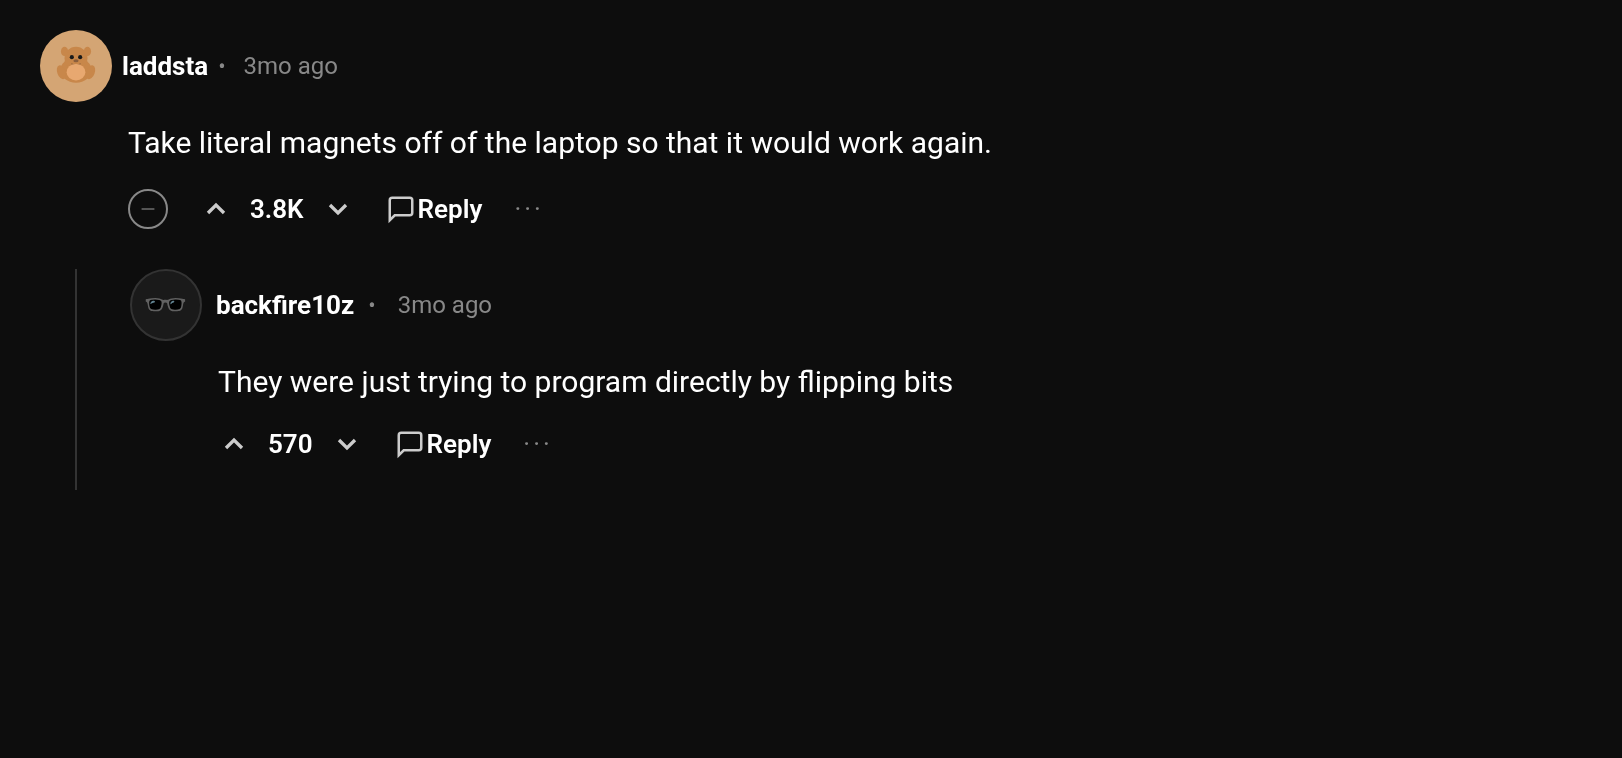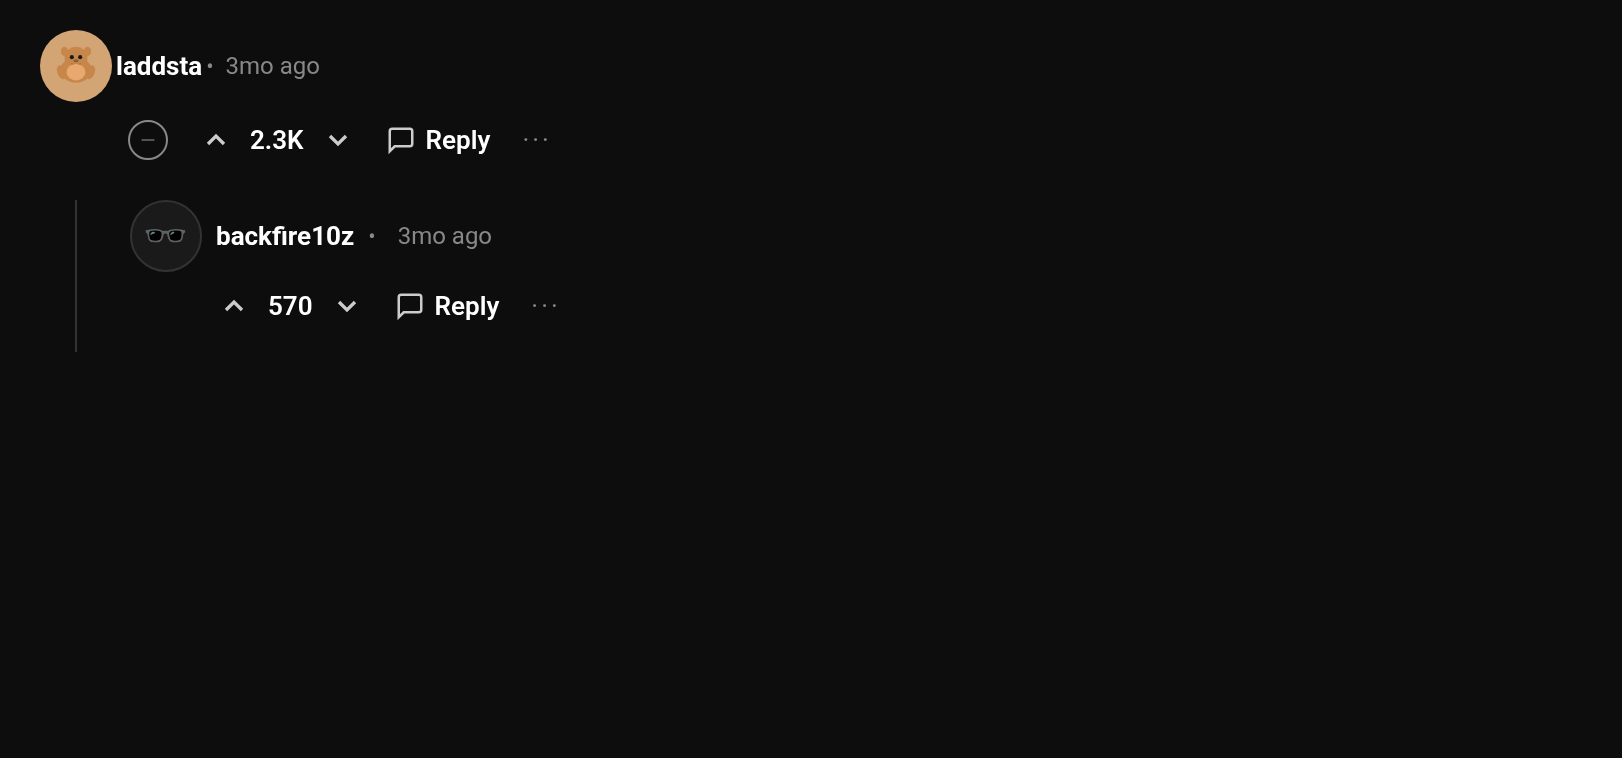--- a/index.html
+++ b/index.html
@@ -21,21 +21,21 @@
     
     .comment-top {
       display: flex;
       flex-direction: column;
       gap: 0;
     }
 
     .comment-header {
       display: flex;
       align-items: center;
-      gap: 4px;
+      gap: 10px;
       margin-bottom: 18px;
     }
 
     .avatar-reddit {
       width: 72px;
       height: 72px;
       border-radius: 50%;
       background-color: #d4a574;
       display: flex;
       align-items: center;
@@ -136,21 +136,21 @@
 
     .vote-count {
       font-size: 26px;
       font-weight: 600;
       color: #ffffff;
     }
 
     .reply-btn {
       display: flex;
       align-items: center;
-      gap: 10px;
+      gap: 2px;
       cursor: pointer;
       color: #ffffff;
     }
 
     .reply-btn svg {
       width: 30px;
       height: 30px;
       stroke: #cccccc;
       fill: none;
       stroke-width: 2;
@@ -230,36 +230,37 @@
           <ellipse cx="50" cy="62" rx="18" ry="16" fill="#e8a870"></ellipse>
         </svg>
       </div>
 
       <span class="username">laddsta</span>
       <span class="dot-separator">•</span>
       <span class="timestamp">3mo ago</span>
     </div>
 
     <div class="comment-body">
+      <p class="comment-text">Take literal magnets off of the laptop so that it would work again.</p>
 
       <div class="comment-actions">
 
         <div class="collapse-btn">
           <svg viewBox="0 0 24 24">
             <line x1="5" y1="12" x2="19" y2="12"></line>
           </svg>
         </div>
 
         <div class="vote-section">
           <div class="vote-btn">
             <svg viewBox="0 0 24 24">
               <polyline points="18 15 12 9 6 15"></polyline>
             </svg>
           </div>
-          <span class="vote-count">2.3K</span>
+          <span class="vote-count">3.8K</span>
           <div class="vote-btn">
             <svg viewBox="0 0 24 24">
               <polyline points="6 9 12 15 18 9"></polyline>
             </svg>
           </div>
         </div>
 
         <div class="reply-btn">
           <svg viewBox="0 0 24 24">
             <path d="M21 15a2 2 0 0 1-2 2H7l-4 4V5a2 2 0 0 1 2-2h14a2 2 0 0 1 2 2z"></path>
@@ -281,20 +282,21 @@
 
           <div class="avatar-backfire">
             🕶️
           </div>
           <span class="username">backfire10z</span>
           <span class="dot-separator">•</span>
           <span class="timestamp">3mo ago</span>
         </div>
 
         <div class="reply-body">
+          <p class="comment-text">They were just trying to program directly by flipping bits</p>
 
           <div class="comment-actions">
 
             <div class="vote-section">
               <div class="vote-btn">
                 <svg viewBox="0 0 24 24">
                   <polyline points="18 15 12 9 6 15"></polyline>
                 </svg>
               </div>
               <span class="vote-count">570</span>

